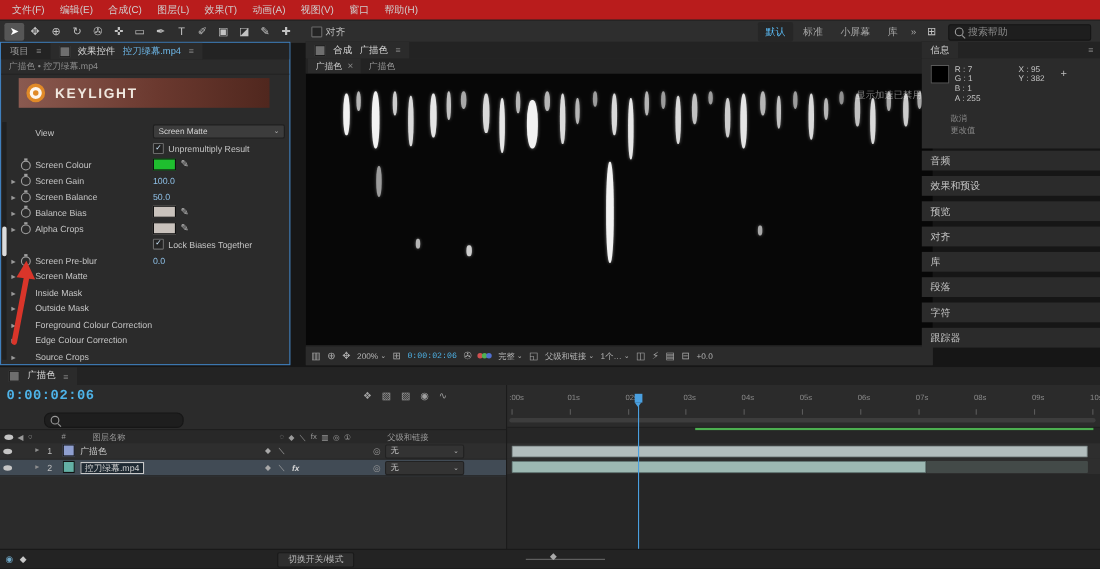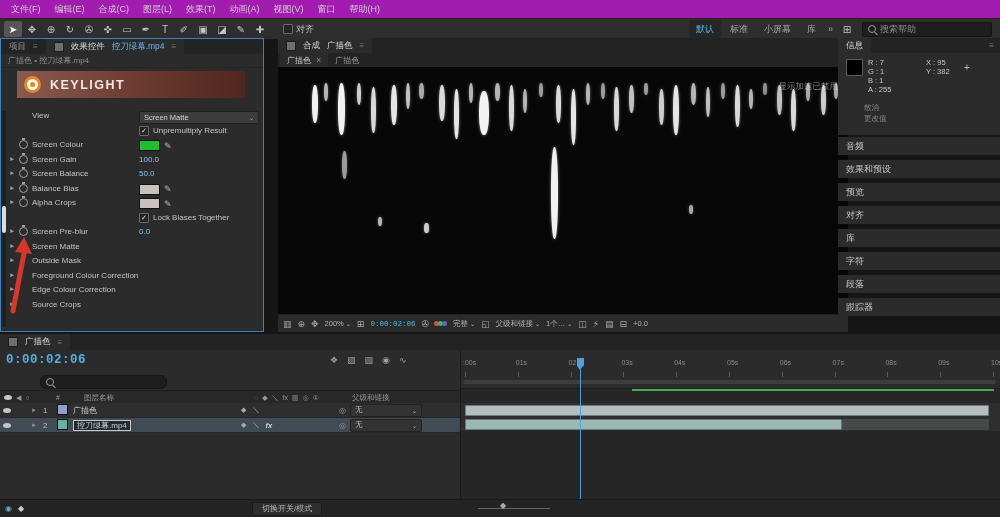--- a/index.html
+++ b/index.html
@@ -1,19 +1,19 @@
 <!DOCTYPE html>
 <html><head>
 <meta charset="utf-8">
 <style>
   html,body{margin:0;padding:0;background:#101010;}
   .app{position:relative;width:1000px;height:517px;background:#161616;font-family:"Liberation Sans","DejaVu Sans",sans-serif;color:#c8c8c8;overflow:hidden;font-size:9px;
        --time-cyan:#4eb3e8;--value-blue:#8fc1e8;--render-green:#4caf50;--playhead-blue:#4aa0e0;--red-arrow:#d9352a;--accent:#59b9f2;}
   
-  .menubar{position:absolute;left:0;top:0;right:0;height:18px;background:#a21caf;display:flex;align-items:center;padding-left:4px;}
+  .menubar{position:absolute;left:0;top:0;right:0;height:18px;background:#b91c1c;display:flex;align-items:center;padding-left:4px;}
   .menu-item{padding:0 7px;line-height:18px;color:#cfcfcf;white-space:nowrap;}
   
   .toolbar{position:absolute;top:18px;left:0;right:0;height:20px;background:#2e2e2e;border-top:1px solid #242424;display:flex;align-items:center;padding:0 4px;}
   .tools{display:flex;align-items:center;gap:1px;}
   .tool{width:18px;height:16px;display:flex;align-items:center;justify-content:center;color:#c3c3c3;font-size:10px;border-radius:2px;}
   .tool.active{background:#565656;color:#fff;}
   .snap{display:flex;align-items:center;gap:3px;margin-left:14px;color:#bdbdbd;}
   .cb-sq{width:8px;height:8px;border:1px solid #6a6a6a;background:#242424;display:inline-block;border-radius:1px;}
   .spacer{flex:1;}
   .workspaces{display:flex;align-items:center;gap:2px;}
@@ -33,21 +33,21 @@
   .lname{color:#6db7e8;}
   .tab-chip{width:8px;height:8px;background:#6e6e6e;display:inline-block;border:1px solid #1c1c1c;}
   
   .fx-panel{left:0;top:38px;width:264px;height:294px;border:1px solid #3f7fbd;box-sizing:border-box;}
   .breadcrumb{height:13px;line-height:13px;padding-left:7px;color:#8f8f8f;font-size:8px;border-bottom:1px solid #242424;white-space:nowrap;}
   .keylight-banner{position:absolute;left:16px;top:32px;width:228px;height:27px;background:linear-gradient(90deg,#8a5a50,#6b392f 55%,#50271e);display:flex;align-items:center;gap:9px;padding-left:7px;box-sizing:border-box;}
   .kl-logo{width:17px;height:17px;border-radius:50%;background:#fdf6ee;border:3px solid #e08a28;box-sizing:border-box;position:relative;flex:none;}
   .kl-logo::after{content:"";position:absolute;left:3px;top:3px;width:5px;height:5px;border-radius:50%;background:#e08a28;}
   .kl-text{color:#f0e8df;font-weight:bold;font-size:12.5px;letter-spacing:1.5px;}
   .fx-rows{position:absolute;left:8px;right:4px;top:72px;}
-  .fx-row{height:14.5px;display:flex;align-items:flex-start;position:relative;font-size:8px;color:#c4c4c4;}
+  .fx-row{height:14.5px;display:flex;align-items:flex-end;position:relative;font-size:8px;color:#c4c4c4;}
   .fx-arrow{width:10px;color:#9a9a9a;font-size:6.5px;flex:none;}
   .fx-stop{width:13px;flex:none;display:flex;align-items:center;}
   .stopwatch{display:inline-block;width:7px;height:7px;border:1px solid #a0a0a0;border-radius:50%;position:relative;}
   .stopwatch::before{content:"";position:absolute;top:-3px;left:2px;width:3px;height:2px;background:#a0a0a0;}
   .fx-label,.cb-label{white-space:nowrap;}
   .fx-control{position:absolute;left:130px;display:flex;align-items:center;gap:4px;}
   .dropdown{width:110px;height:11px;background:#3c3c3c;border:1px solid #1f1f1f;border-radius:2px;color:#d5d5d5;display:flex;align-items:center;justify-content:space-between;padding:0 4px;font-size:7.5px;}
   .dd-arrow{font-size:6px;color:#bbb;}
   .checkbox{width:8px;height:8px;background:#242424;border:1px solid #6a6a6a;color:#cfe9ff;font-size:7px;line-height:8px;text-align:center;border-radius:1px;flex:none;}
   .value{color:var(--value-blue);}
@@ -296,20 +296,26 @@
         </div>
         <div class="fx-row">
           <span class="fx-arrow">►</span>
           <span class="fx-stop"></span>
           <span class="fx-label">Screen Matte</span>
           <span class="fx-control"></span>
         </div>
         <div class="fx-row">
           <span class="fx-arrow">►</span>
           <span class="fx-stop"></span>
+          <span class="fx-label">Inside Mask</span>
+          <span class="fx-control"></span>
+        </div>
+        <div class="fx-row">
+          <span class="fx-arrow">►</span>
+          <span class="fx-stop"></span>
           <span class="fx-label">Outside Mask</span>
           <span class="fx-control"></span>
         </div>
         <div class="fx-row">
           <span class="fx-arrow">►</span>
           <span class="fx-stop"></span>
           <span class="fx-label">Foreground Colour Correction</span>
           <span class="fx-control"></span>
         </div>
         <div class="fx-row">
@@ -450,22 +456,22 @@
           <div>散消</div>
           <div>更改值</div>
         </div>
     </div>
     <div class="rp-stack" id="right-panels">
         <div class="rp-item">音频</div>
         <div class="rp-item">效果和预设</div>
         <div class="rp-item">预览</div>
         <div class="rp-item">对齐</div>
         <div class="rp-item">库</div>
+        <div class="rp-item">段落</div>
         <div class="rp-item">字符</div>
-        <div class="rp-item">段落</div>
         <div class="rp-item">跟踪器</div>
       </div>
   </div>
 
   <div class="panel timeline-panel">
     <div class="tl-tabs">
       <div class="tab active">
         <span class="tab-chip"></span>
         <span>广描色</span>
         <span class="menu-glyph">≡</span>

